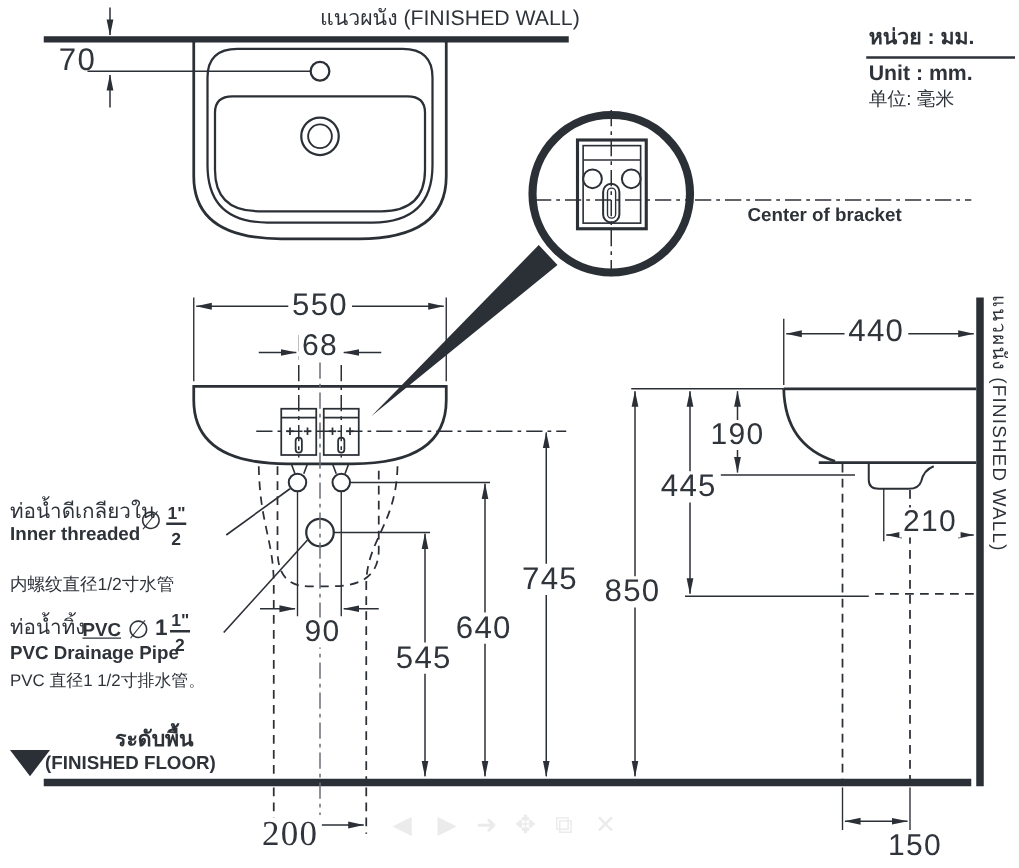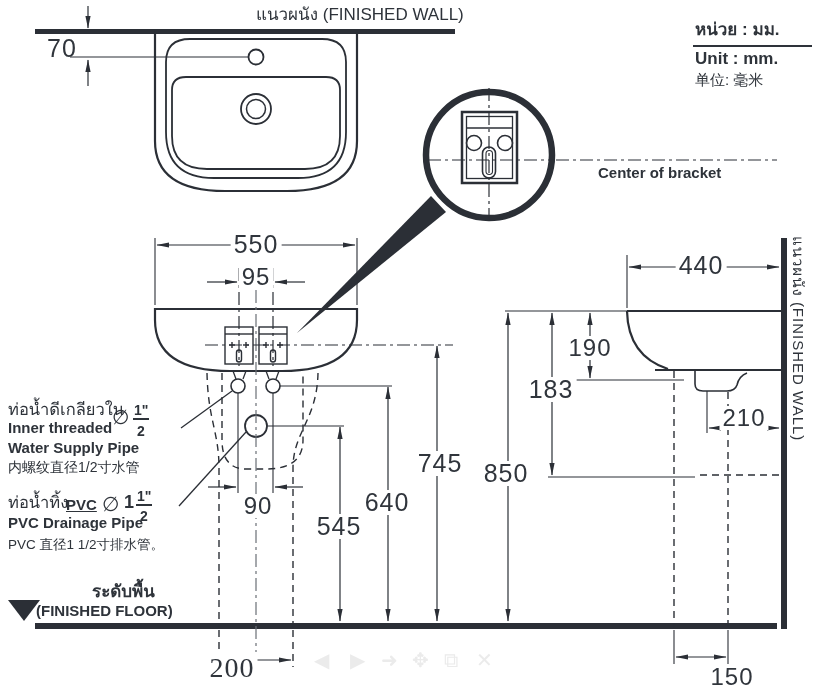--- a/index.html
+++ b/index.html
@@ -188,40 +188,39 @@
   <span class="lbl unit-line" style="left:695px;top:20px;">หน่วย : มม.</span>
   <div class="rule" style="left:693px;top:45px;width:119px;height:2px;"></div>
   <span class="lbl unit-line" style="left:695px;top:49px;">Unit : mm.</span>
   <span class="lbl" style="left:695px;top:71px;font-size:15px;">单位:  毫米</span>
 
   <span class="dim nobg" style="left:62px;top:36px;">70</span>
 
   <span class="lbl en" style="left:598px;top:164px;">Center of bracket</span>
 
   <span class="dim" style="left:256px;top:232px;">550</span>
-  <span class="dim" style="left:256px;top:265px;font-size:24px;">95</span>
+  <span class="dim" style="left:256px;top:265px;font-size:24px;">68</span>
   <span class="dim" style="left:258px;top:494px;font-size:24px;">90</span>
   <span class="dim" style="left:339px;top:514px;">545</span>
   <span class="dim" style="left:387px;top:490px;">640</span>
   <span class="dim" style="left:440px;top:451px;">745</span>
   <span class="dim" style="left:506px;top:461px;">850</span>
   <span class="dim" style="left:232px;top:654px;font-size:28px;font-family:Liberation Serif, serif;">200</span>
 
   <span class="dim" style="left:590px;top:336px;font-size:24px;">190</span>
-  <span class="dim" style="left:551px;top:377px;">183</span>
+  <span class="dim" style="left:551px;top:377px;">445</span>
   <span class="dim" style="left:701px;top:253px;">440</span>
   <span class="dim" style="left:744px;top:406px;font-size:24px;">210</span>
   <span class="dim nobg" style="left:701px;top:665px;font-size:24px;margin-left:31px;">150</span>
 
   <span class="lbl thai" style="left:8px;top:400px;">ท่อน้ำดีเกลียวใน</span>
   <span class="lbl dia" style="left:112px;top:407px;">∅</span>
   <span class="fracnum" style="left:133px;top:403px;">1"</span>
   <span class="fracden" style="left:137px;top:424px;">2</span>
   <span class="lbl en" style="left:8px;top:419px;">Inner threaded</span>
-  <span class="lbl en" style="left:8px;top:439px;">Water Supply Pipe</span>
   <span class="lbl zh" style="left:8px;top:459px;font-size:14px;">内螺纹直径1/2寸水管</span>
 
   <span class="lbl thai" style="left:8px;top:493px;">ท่อน้ำทิ้ง</span>
   <span class="lbl en" style="left:66px;top:496px;text-decoration:underline;">PVC</span>
   <span class="lbl dia" style="left:102px;top:494px;">∅</span>
   <span class="lbl" style="left:124px;top:492px;font-size:18px;font-weight:bold;">1</span>
   <span class="fracnum" style="left:136px;top:489px;">1"</span>
   <span class="fracden" style="left:140px;top:509px;">2</span>
   <span class="lbl en" style="left:8px;top:514px;">PVC Drainage Pipe</span>
   <span class="lbl zh" style="left:8px;top:537px;">PVC 直径1 1/2寸排水管。</span>

